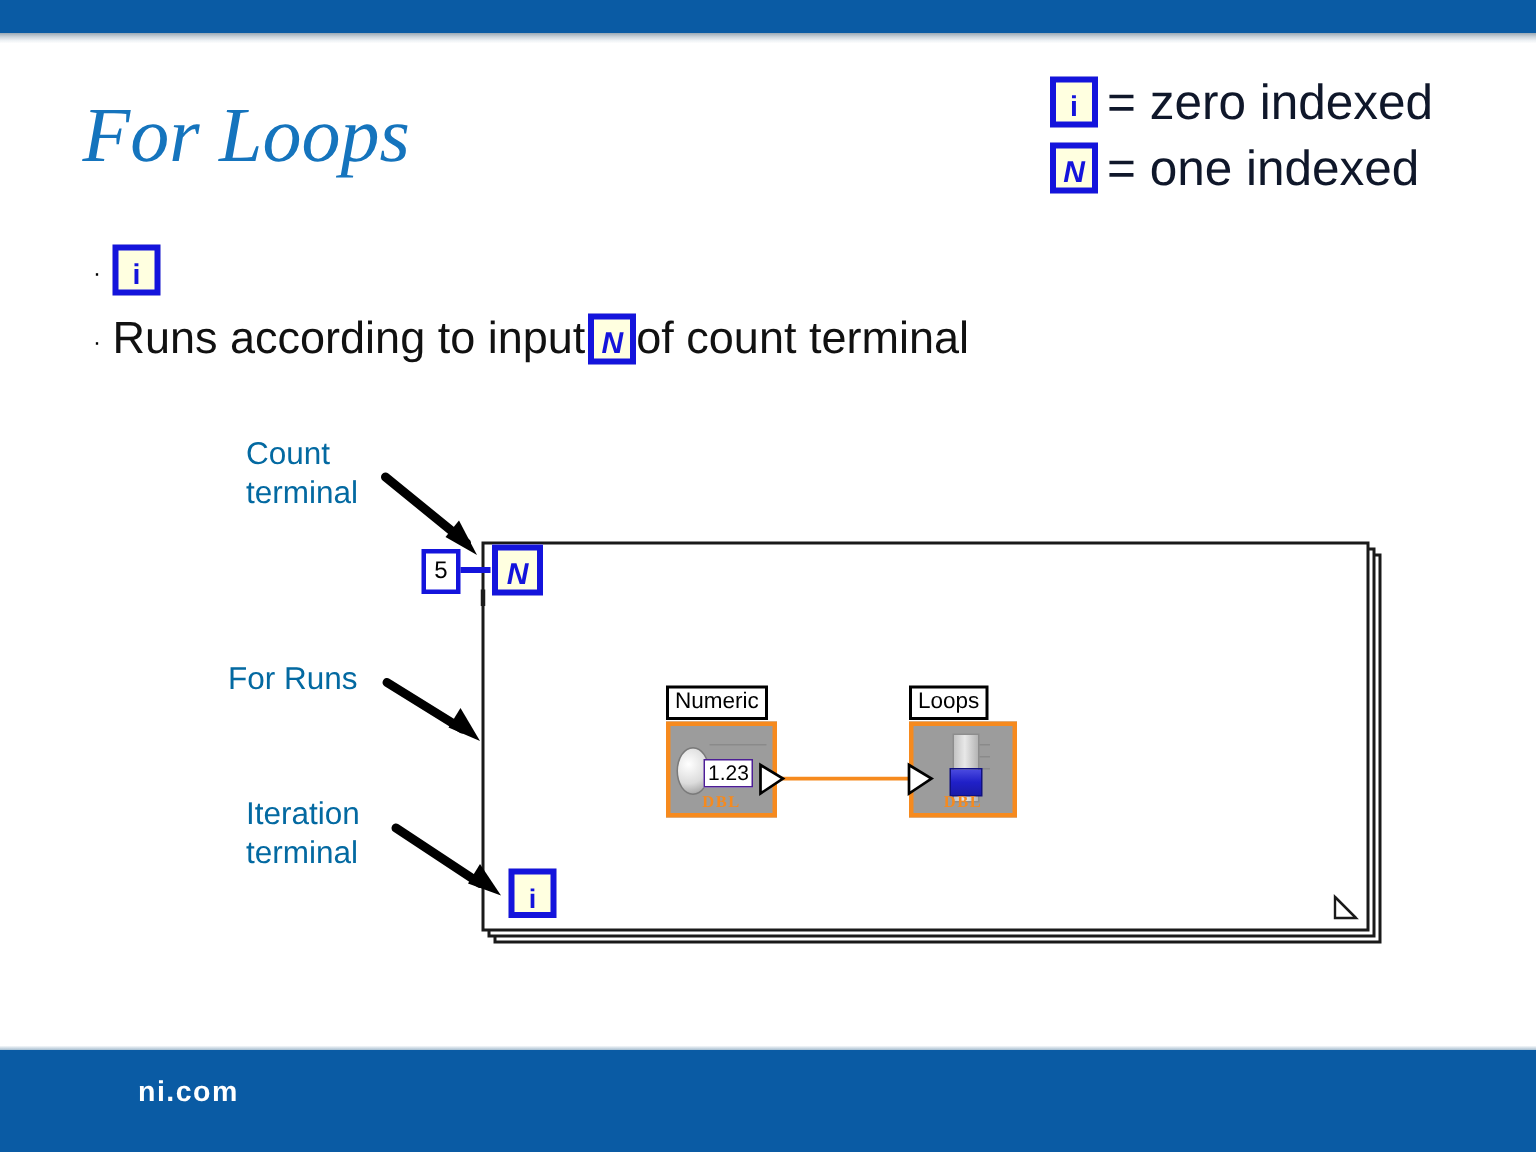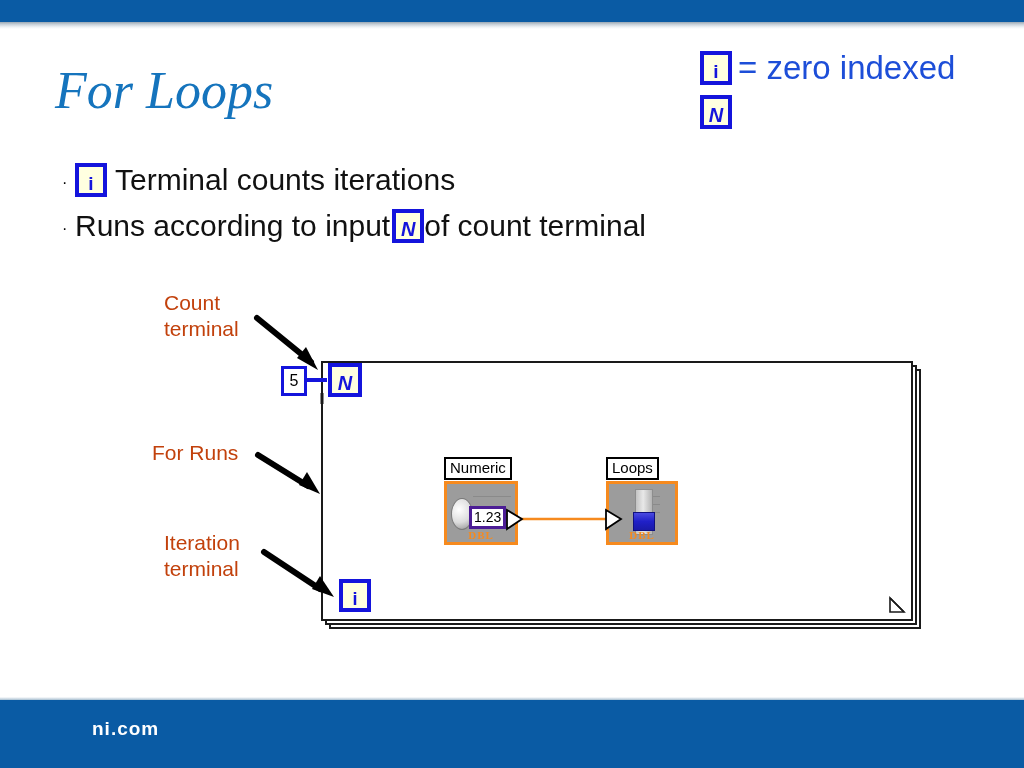--- a/index.html
+++ b/index.html
@@ -94,21 +94,21 @@
     left: 700px; top: 46px;
   }
   .legend-row {
     display: flex;
     align-items: center;
     height: 44px;
   }
   .legend-text {
     margin-left: 6px;
     font-size: 33px;
-    color: #1d4ed8;
+    color: #0f172a;
     white-space: nowrap;
     font-family: "Liberation Sans", sans-serif;
   }
 
   
   #bullets {
     position: absolute;
     left: 62px; top: 157px;
   }
   .bullet-row {
@@ -132,21 +132,21 @@
     font-family: "Liberation Sans", sans-serif;
   }
   .bullet-text.gap-l { margin-left: 8px; }
   .bullet-text.gap-r { margin-right: 2px; }
 
   
   .callout {
     position: absolute;
     font-size: 21px;
     line-height: 26px;
-    color: #c2410c;
+    color: #0369a1;
     white-space: nowrap;
     font-family: "Liberation Sans", sans-serif;
   }
   #callout-count      { left: 164px; top: 290px; }
   #callout-forloop    { left: 152px; top: 440px; }
   #callout-iteration  { left: 164px; top: 530px; }
 
   
   #diagram {
     position: absolute;
@@ -187,21 +187,21 @@
     font-family: Liberation Serif, serif;
     font-size: 11px;
     font-weight: bold;
     letter-spacing: 1px;
     line-height: 11px;
   }
   .lv-value-box {
     position: absolute;
     left: 20px; top: 20px;
     background: #ffffff;
-    border: 3px solid #4c1d95;
+    border: 1px solid #4c1d95;
     font-family: "Liberation Sans", sans-serif;
     font-size: 14px;
     color: #000000;
     padding: 0 2px;
     line-height: 17px;
   }
   .lv-knob {
     position: absolute;
     left: 4px; top: 14px;
     width: 20px; height: 30px;
@@ -239,28 +239,28 @@
 
   <div id="page-title">For Loops</div>
 
   <div id="legend">
     <div class="legend-row">
       <span class="lv-icon i-term">i</span>
       <span class="legend-text">= zero indexed</span>
     </div>
     <div class="legend-row">
       <span class="lv-icon n-term">N</span>
+      <span class="legend-text">= one indexed</span>
     </div>
   </div>
 
   <div id="bullets">
     <div class="bullet-row">
       <span class="bullet-dot">·</span>
       <span class="lv-icon i-term">i</span>
-      <span class="bullet-text gap-l">Terminal counts iterations</span>
     </div>
     <div class="bullet-row">
       <span class="bullet-dot">·</span>
       <span class="bullet-text gap-r">Runs according to input</span>
       <span class="lv-icon n-term">N</span>
       <span class="bullet-text">of count terminal</span>
     </div>
   </div>
 
   <div class="callout" id="callout-count">

